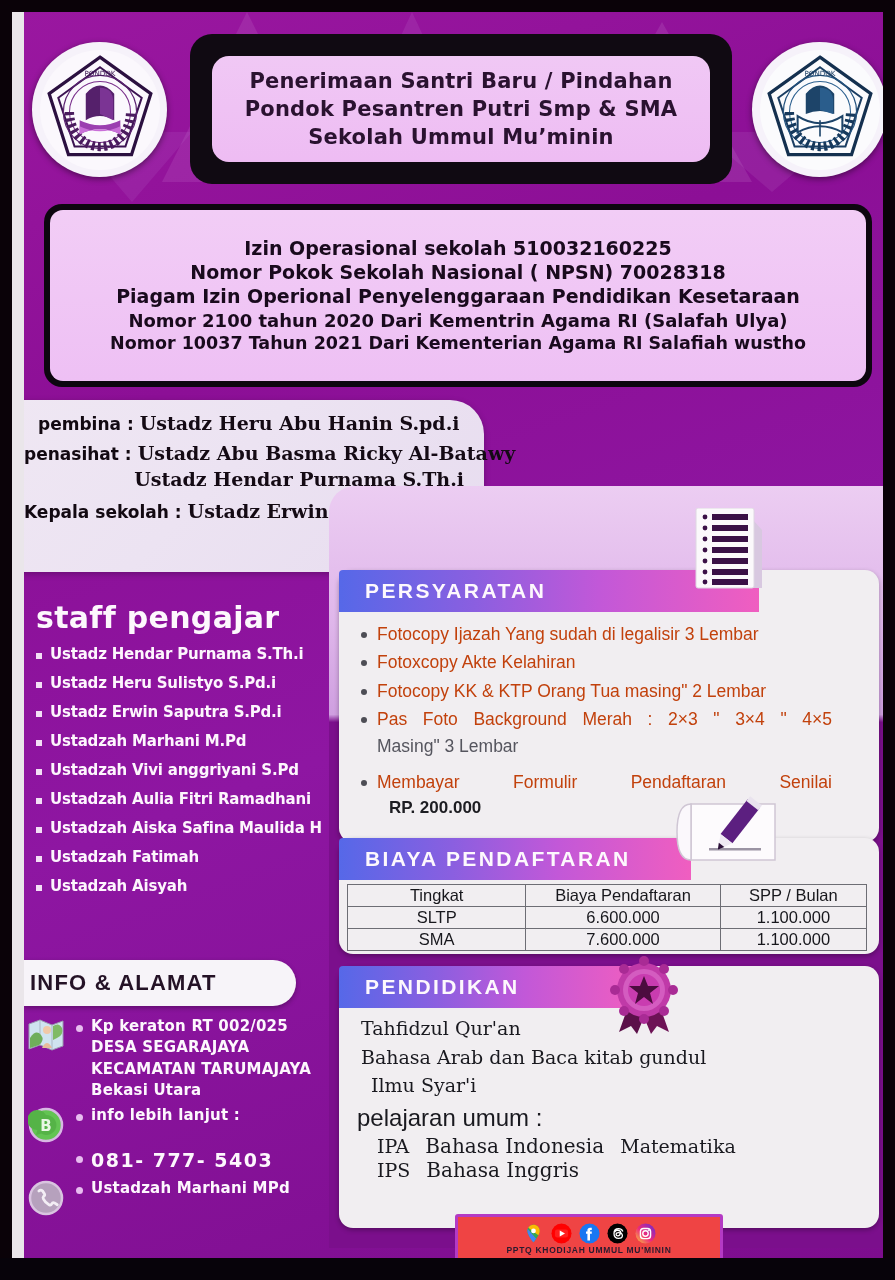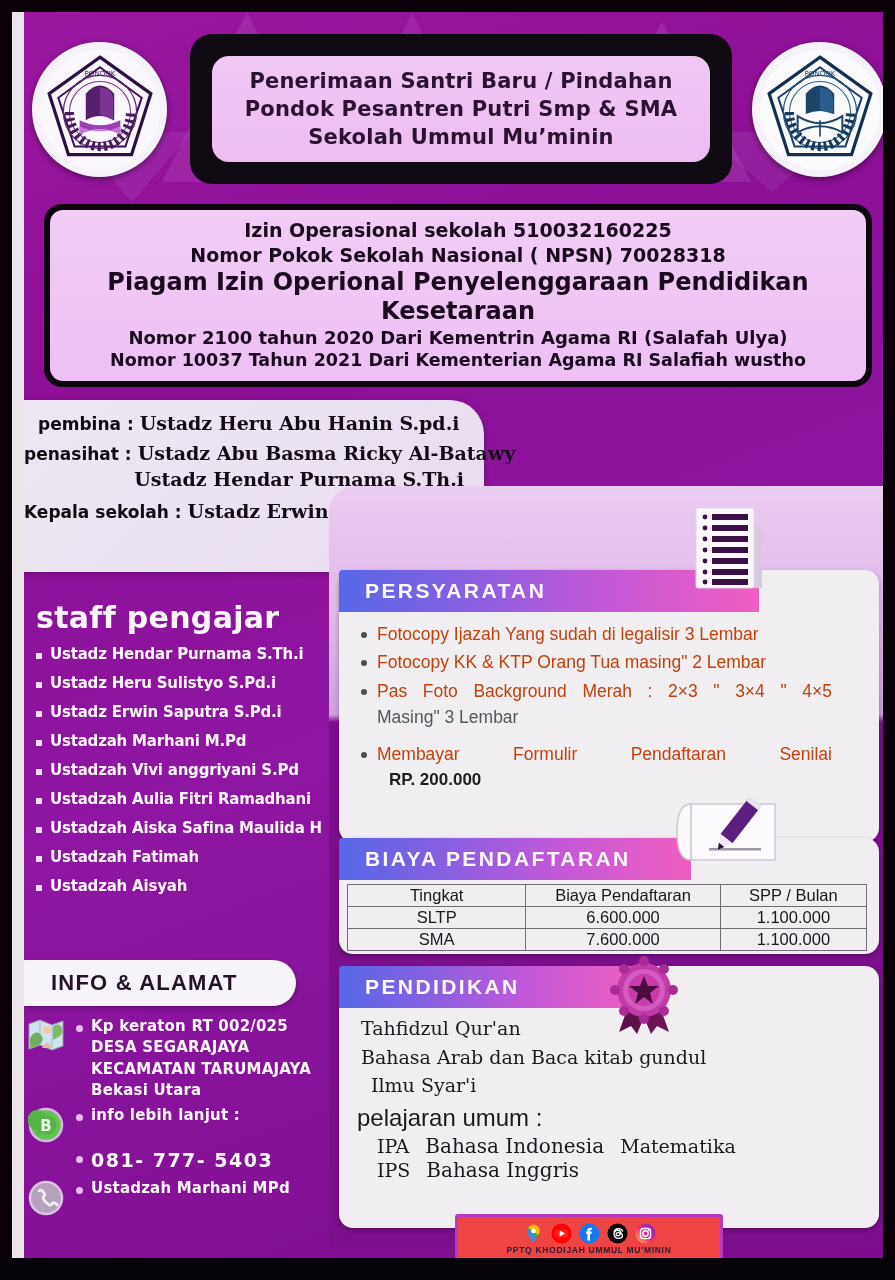--- a/index.html
+++ b/index.html
@@ -59,21 +59,21 @@
     width:100%;height:100%;background:linear-gradient(180deg,#f2cdf6 0%,#eec0f4 100%);
     border-radius:13px;display:flex;flex-direction:column;align-items:center;
     justify-content:center;gap:1px;padding:4px 6px;box-sizing:border-box;
   }
   .licbox .l{
     color:#190a1d;font-weight:bold;text-align:center;
     font-family:"DejaVu Sans",sans-serif;line-height:1.22;
   }
   .licbox .l1{font-size:19px;}
   .licbox .l2{font-size:19px;}
-  .licbox .l3{font-size:24px;}
+  .licbox .l3{font-size:19px;}
   .licbox .l4{font-size:18px;}
   .licbox .l5{font-size:17.5px;}
 
   
   .advisors{
     position:absolute;left:-10px;top:388px;width:482px;height:172px;
     background:linear-gradient(135deg,#efe7f3 0%,#ece3f2 45%,#e7dcef 100%);
     border-radius:0 34px 34px 0;
     box-shadow:0 2px 6px rgba(0,0,0,.25);
     padding:10px 14px 8px 22px;box-sizing:border-box;
@@ -114,21 +114,21 @@
     font-size:15px;letter-spacing:-.2px;white-space:nowrap;
   }
 
   
   .infobox{
     position:absolute;left:12px;top:948px;width:290px;height:288px;
   }
   .info-head{
     position:absolute;left:0;top:0;width:272px;height:46px;
     background:#f7f4f9;border-radius:0 26px 26px 0;
-    display:flex;align-items:center;padding-left:27px;box-sizing:border-box;
+    display:flex;align-items:center;padding-left:6px;box-sizing:border-box;
     box-shadow:0 2px 5px rgba(0,0,0,.3);
   }
   .info-head span{
     font-family:"Liberation Sans",sans-serif;font-weight:bold;color:#241226;
     font-size:22px;letter-spacing:1.2px;
   }
   .info-body{position:absolute;left:0;top:56px;width:290px;}
   .info-row{display:flex;align-items:flex-start;gap:8px;margin-bottom:4px;}
   .info-ic{width:44px;flex:0 0 44px;display:flex;justify-content:center;padding-top:2px;}
   .info-dot{width:7px;height:7px;border-radius:50%;background:#e8bdf0;margin-top:9px;flex:0 0 auto;}
@@ -418,20 +418,24 @@
     <div class="rightcol">
 
       <div class="card req">
         <div class="sec-head">
           <span>PERSYARATAN</span>
         </div>
         <ul class="req-list">
           <li>
               <span class="rd"></span>
               <span class="req-txt">Fotocopy Ijazah Yang sudah di legalisir 3 Lembar</span>
+            </li>
+          <li>
+              <span class="rd"></span>
+              <span class="req-txt">Fotoxcopy Akte Kelahiran</span>
             </li>
           <li>
               <span class="rd"></span>
               <span class="req-txt">Fotocopy KK &amp; KTP Orang Tua masing" 2 Lembar</span>
             </li>
           <li>
             <span class="rd"></span>
             <span class="req-txt spread">
               <span>Pas</span>
               <span>Foto</span>

